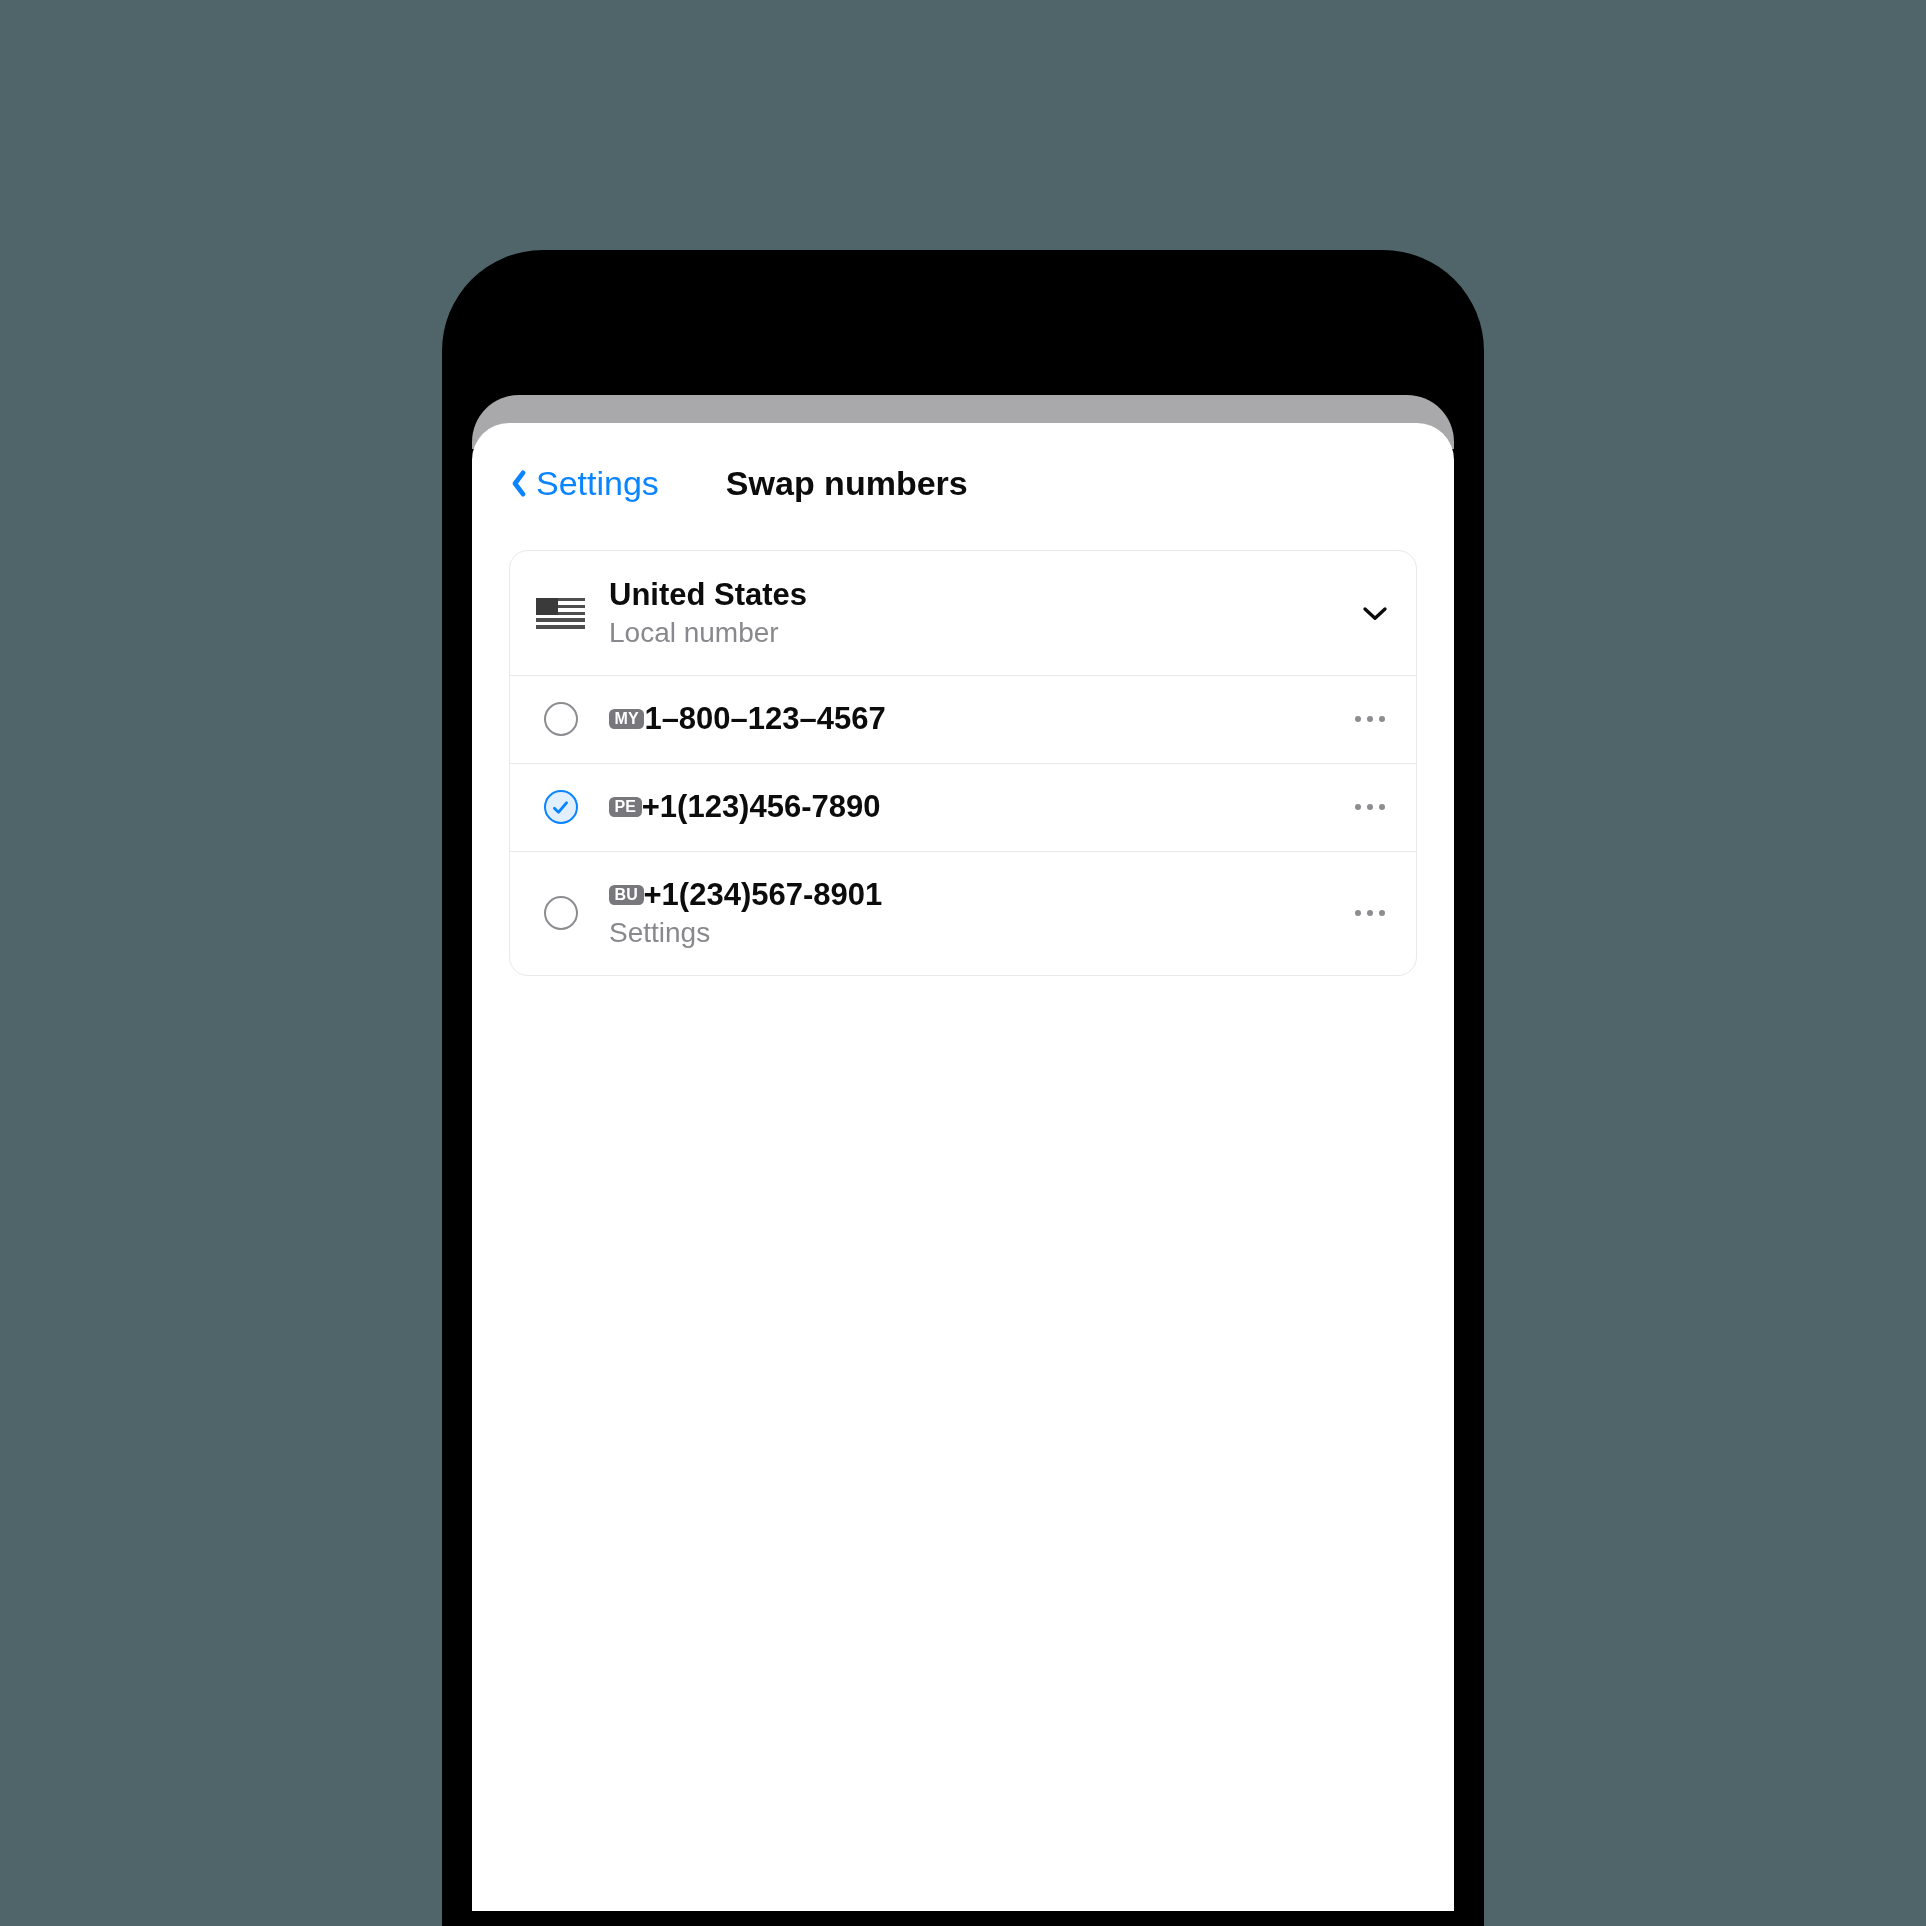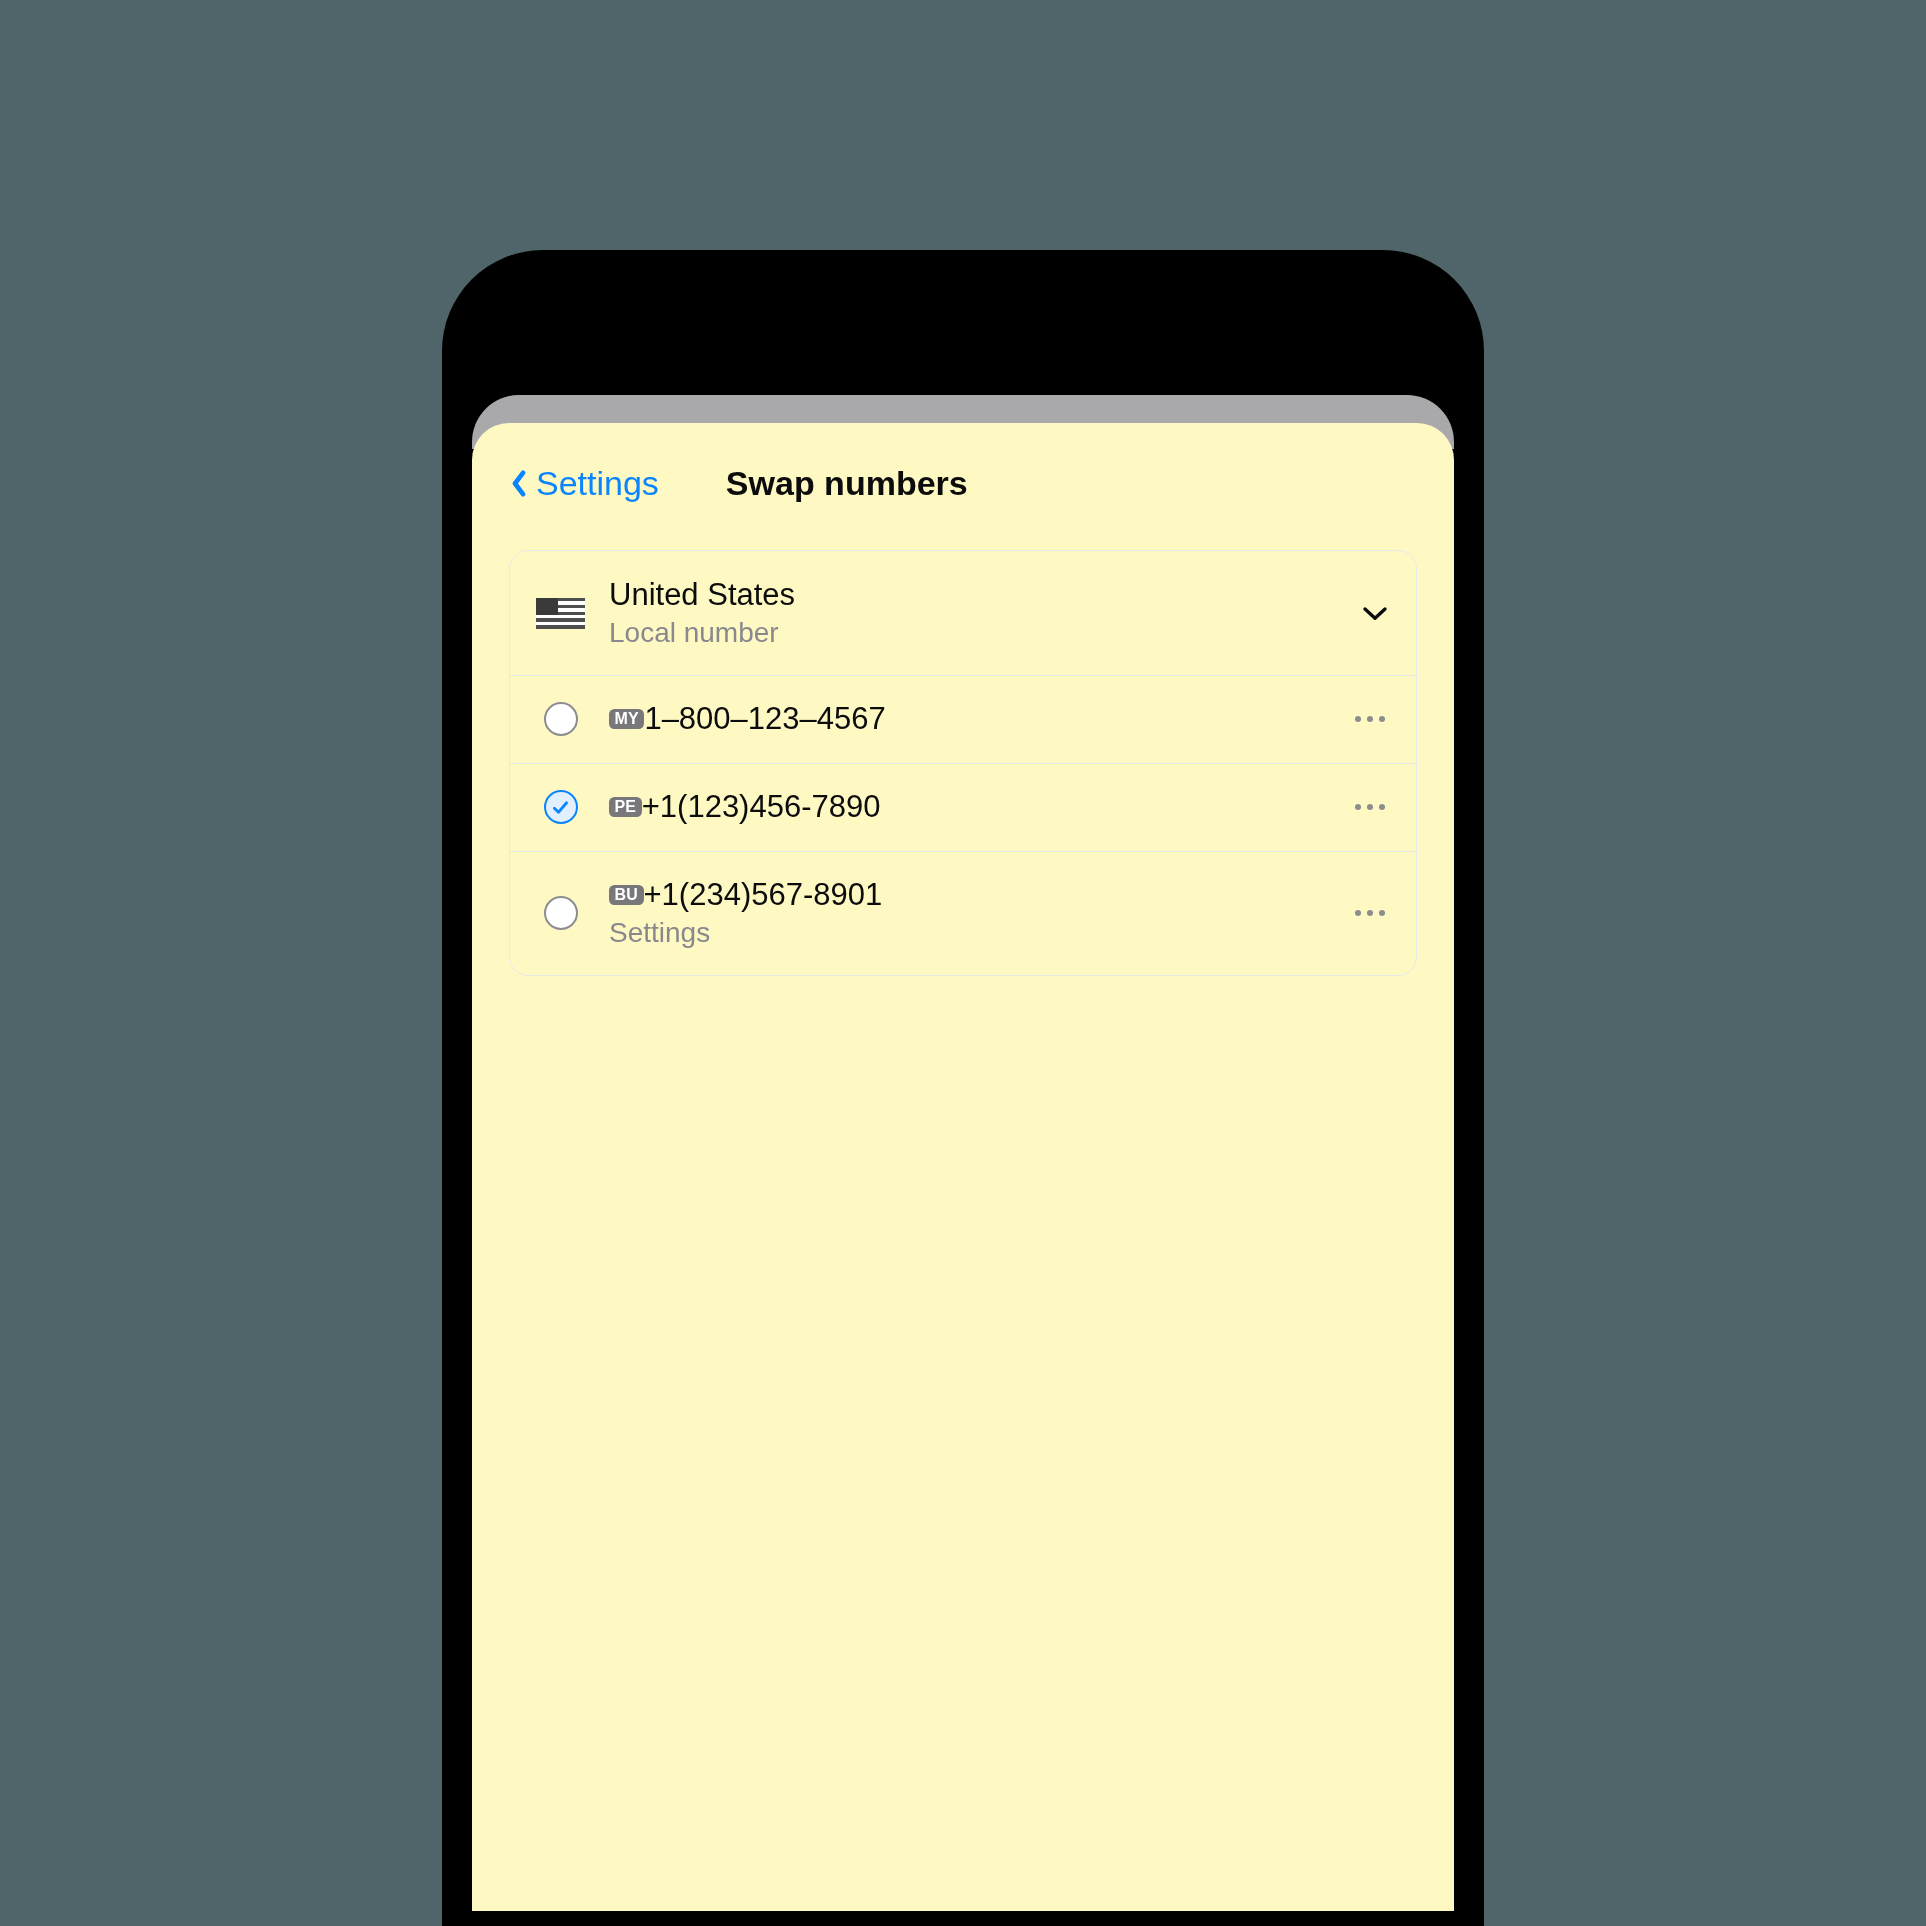--- a/index.html
+++ b/index.html
@@ -22,21 +22,21 @@
       height: 1691px;
       position: relative;
     }
     .sheet-behind {
       background: #a9a9ab;
       border-radius: 47px 47px 0 0;
       height: 54px;
       margin-top: 115px;
     }
     .sheet {
-      background: #fef9c3;
+      background: #ffffff;
       border-radius: 37px 37px 0 0;
       margin-top: -26px;
       height: 1488px;
       padding: 41px 37px 0 37px;
     }
     .nav-bar {
       display: flex;
       align-items: center;
       gap: 8px;
       margin-bottom: 47px;
@@ -116,21 +116,21 @@
       gap: 4px;
     }
     .row-title-line {
       display: flex;
       align-items: center;
       gap: 0;
     }
     .row-title {
       color: #0c0c0d;
       font-size: 31px;
-      font-weight: 400;
+      font-weight: 700;
     }
     .row-sub {
       color: #88888d;
       font-size: 28px;
       font-weight: 400;
     }
     .chev-down {
       width: 30px;
       height: 30px;
       display: flex;

